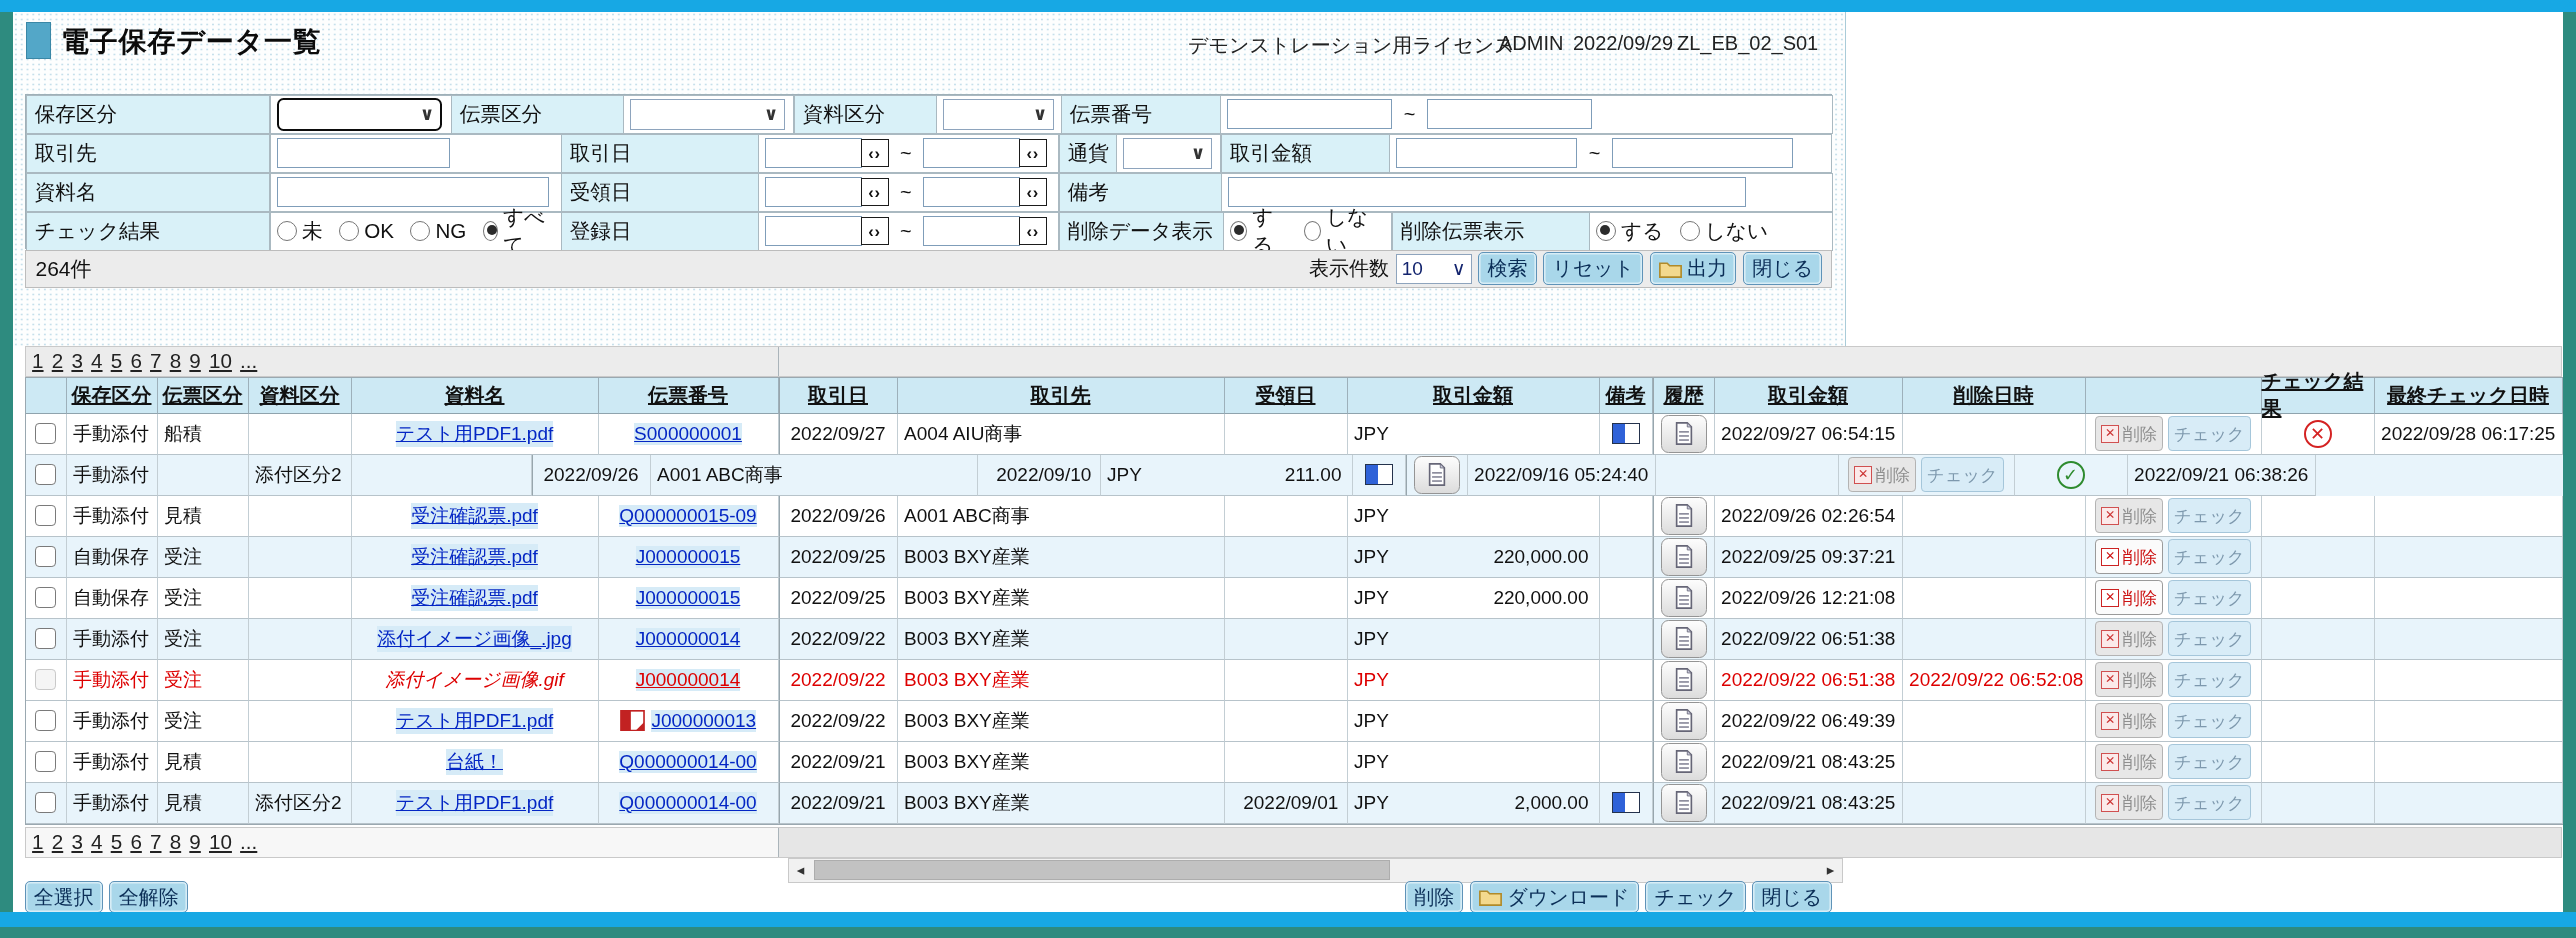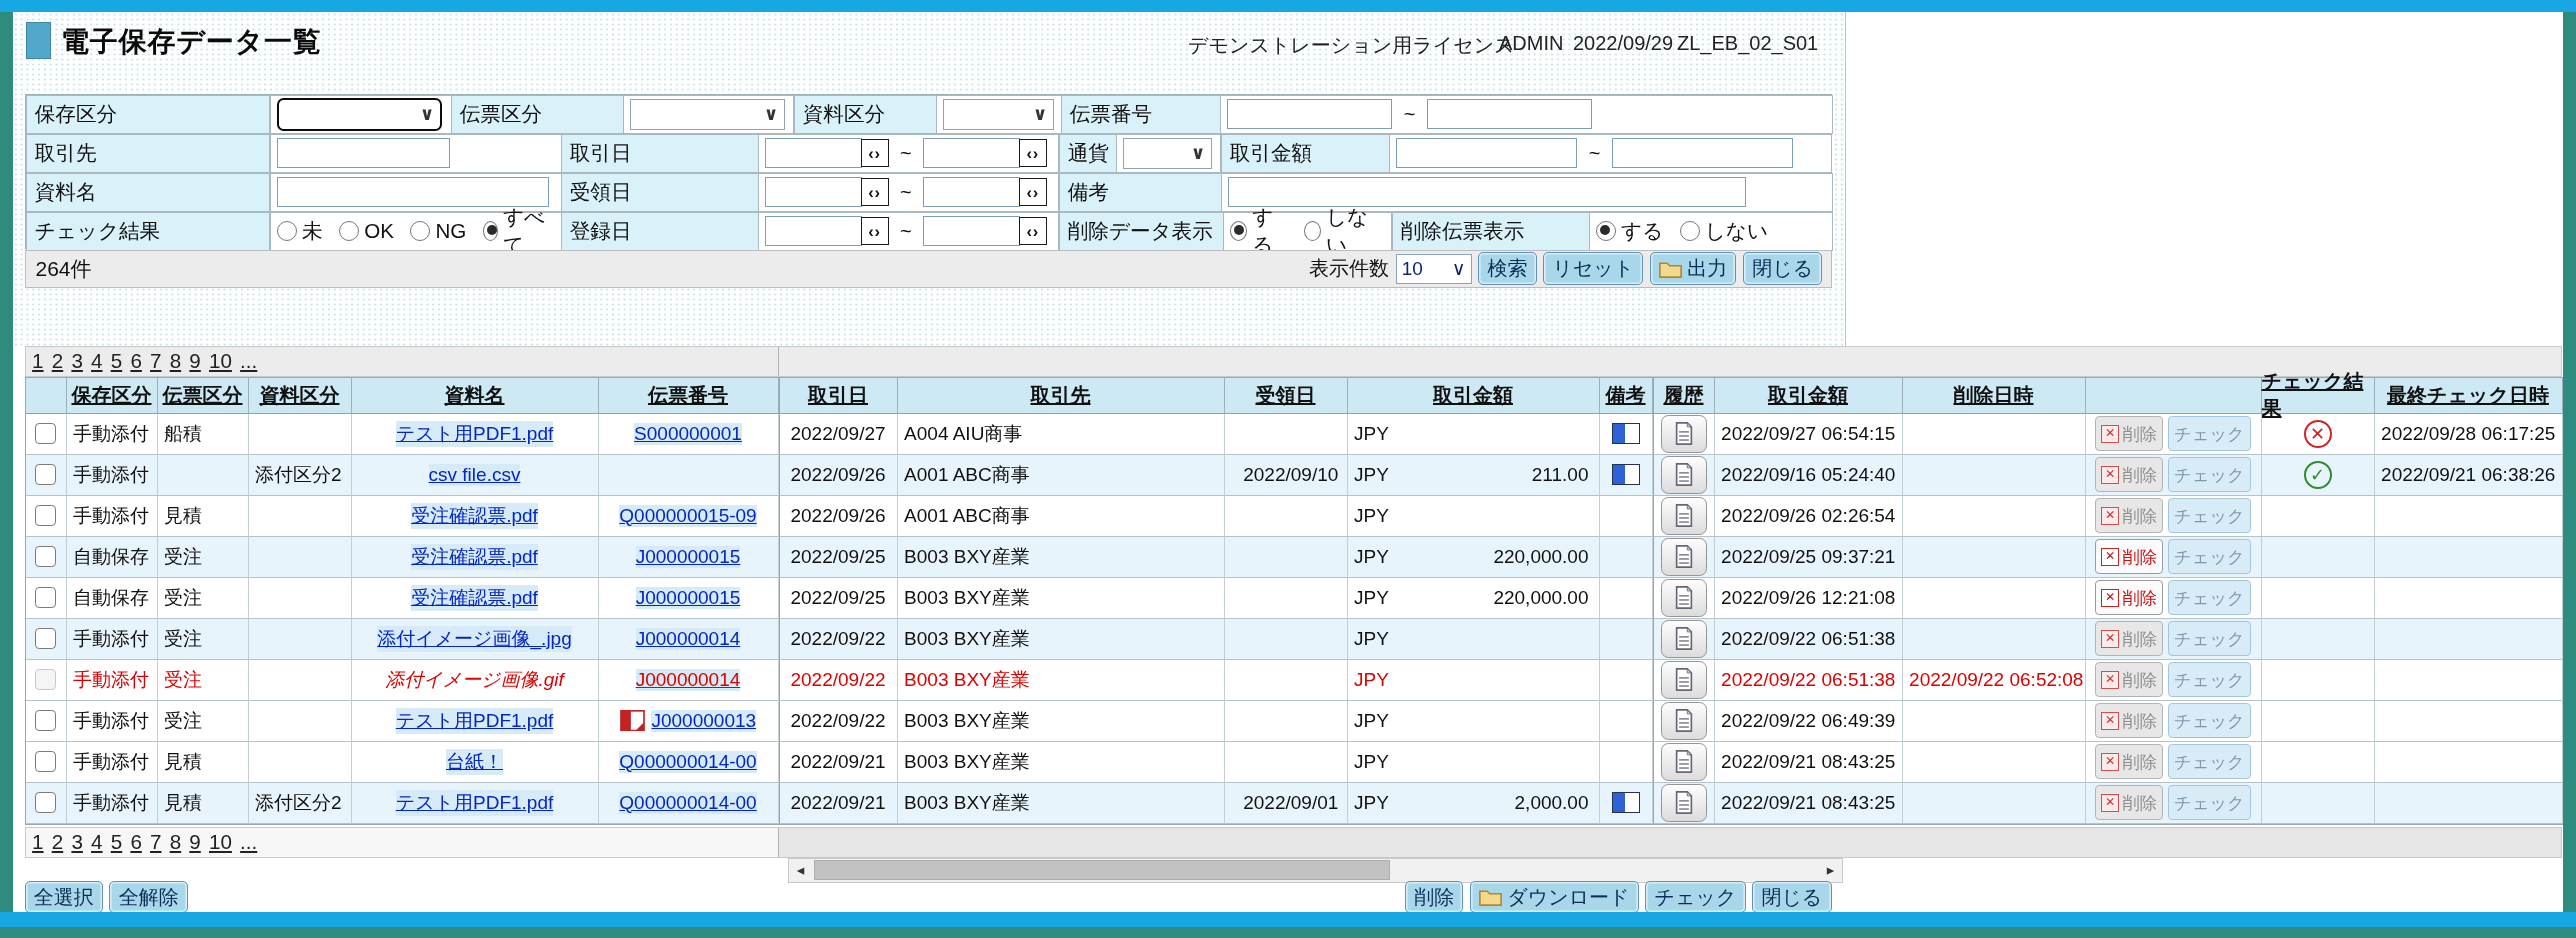--- a/index.html
+++ b/index.html
@@ -432,23 +432,20 @@
           </div>
           <div class="tcell al" style="width: 91px;">
             <span>手動添付</span>
           </div>
           <div class="tcell al" style="width: 91px;">
             <span></span>
           </div>
           <div class="tcell al" style="width: 103px;">
             <span>添付区分2</span>
           </div>
-          <div class="tcell ac" style="width: 247px;">
-            <span class="link">csv file.csv</span>
-          </div>
           <div class="tcell ac" style="width: 180px;"></div>
           <div class="tcell ac vsep" style="width: 119px;">
             <span>2022/09/26</span>
           </div>
           <div class="tcell al" style="width: 327px;">
             <span>A001 ABC商事</span>
           </div>
           <div class="tcell ar" style="width: 123px;">
             <span>2022/09/10</span>
           </div>

